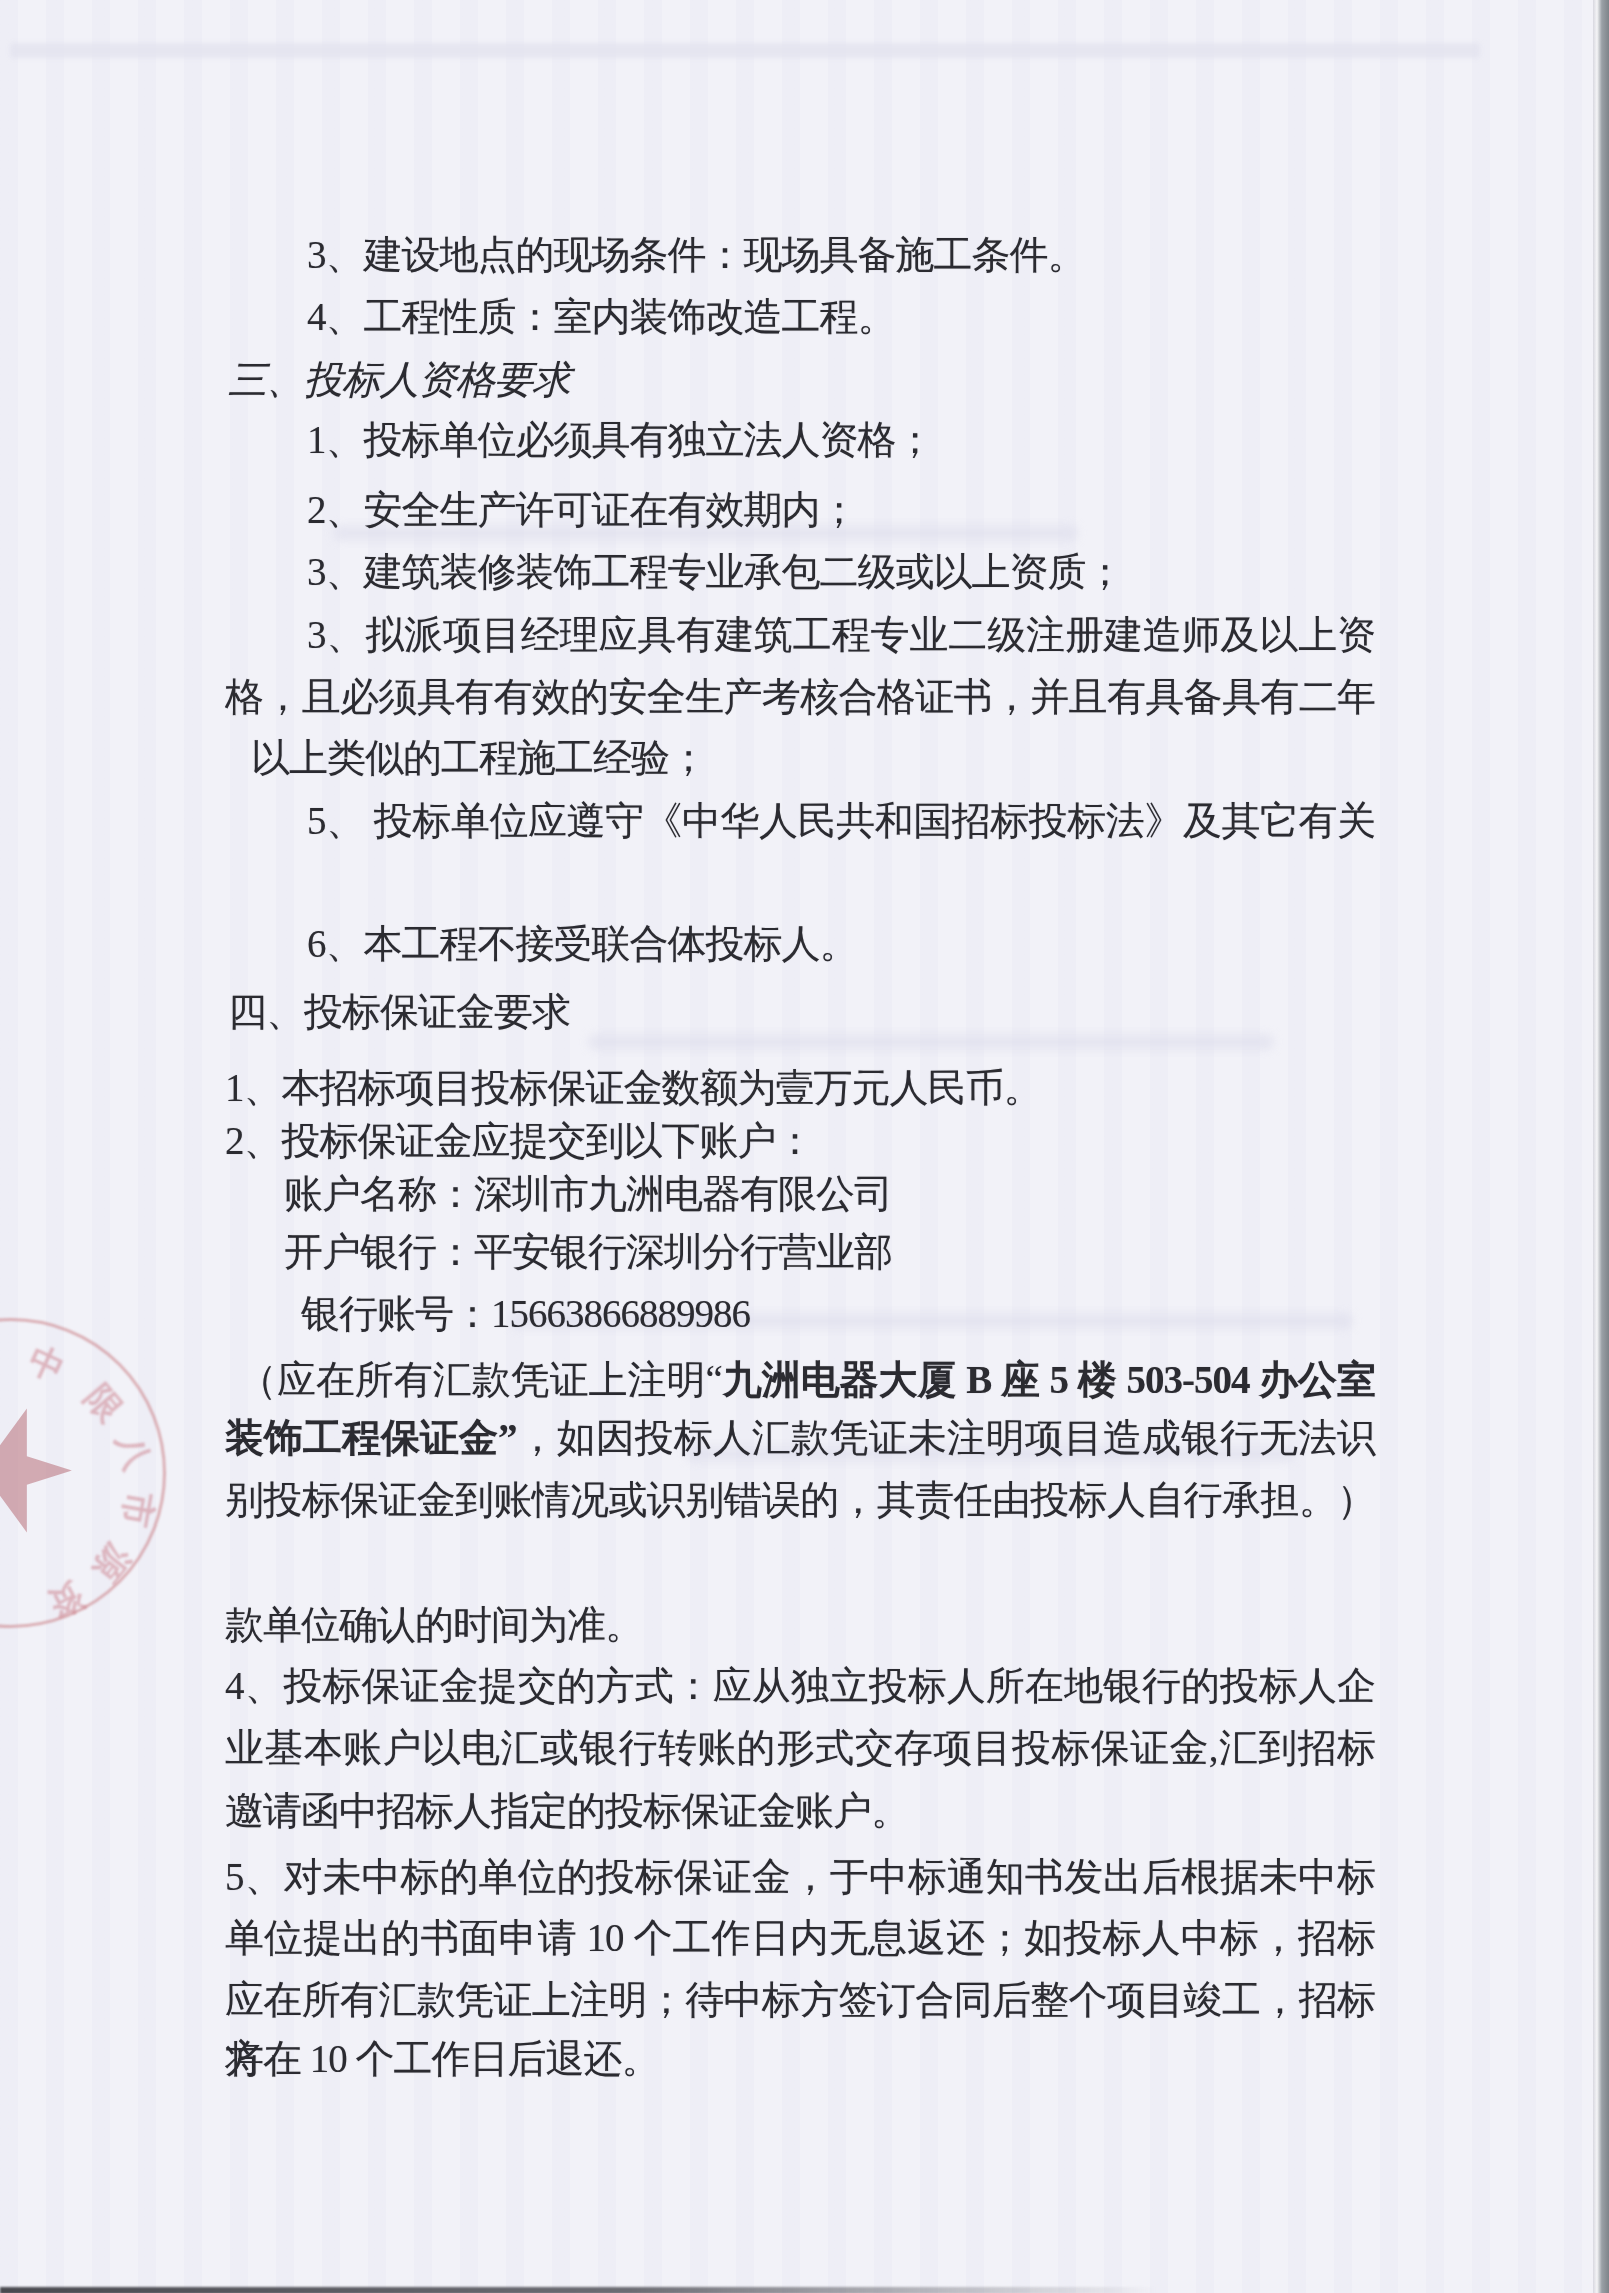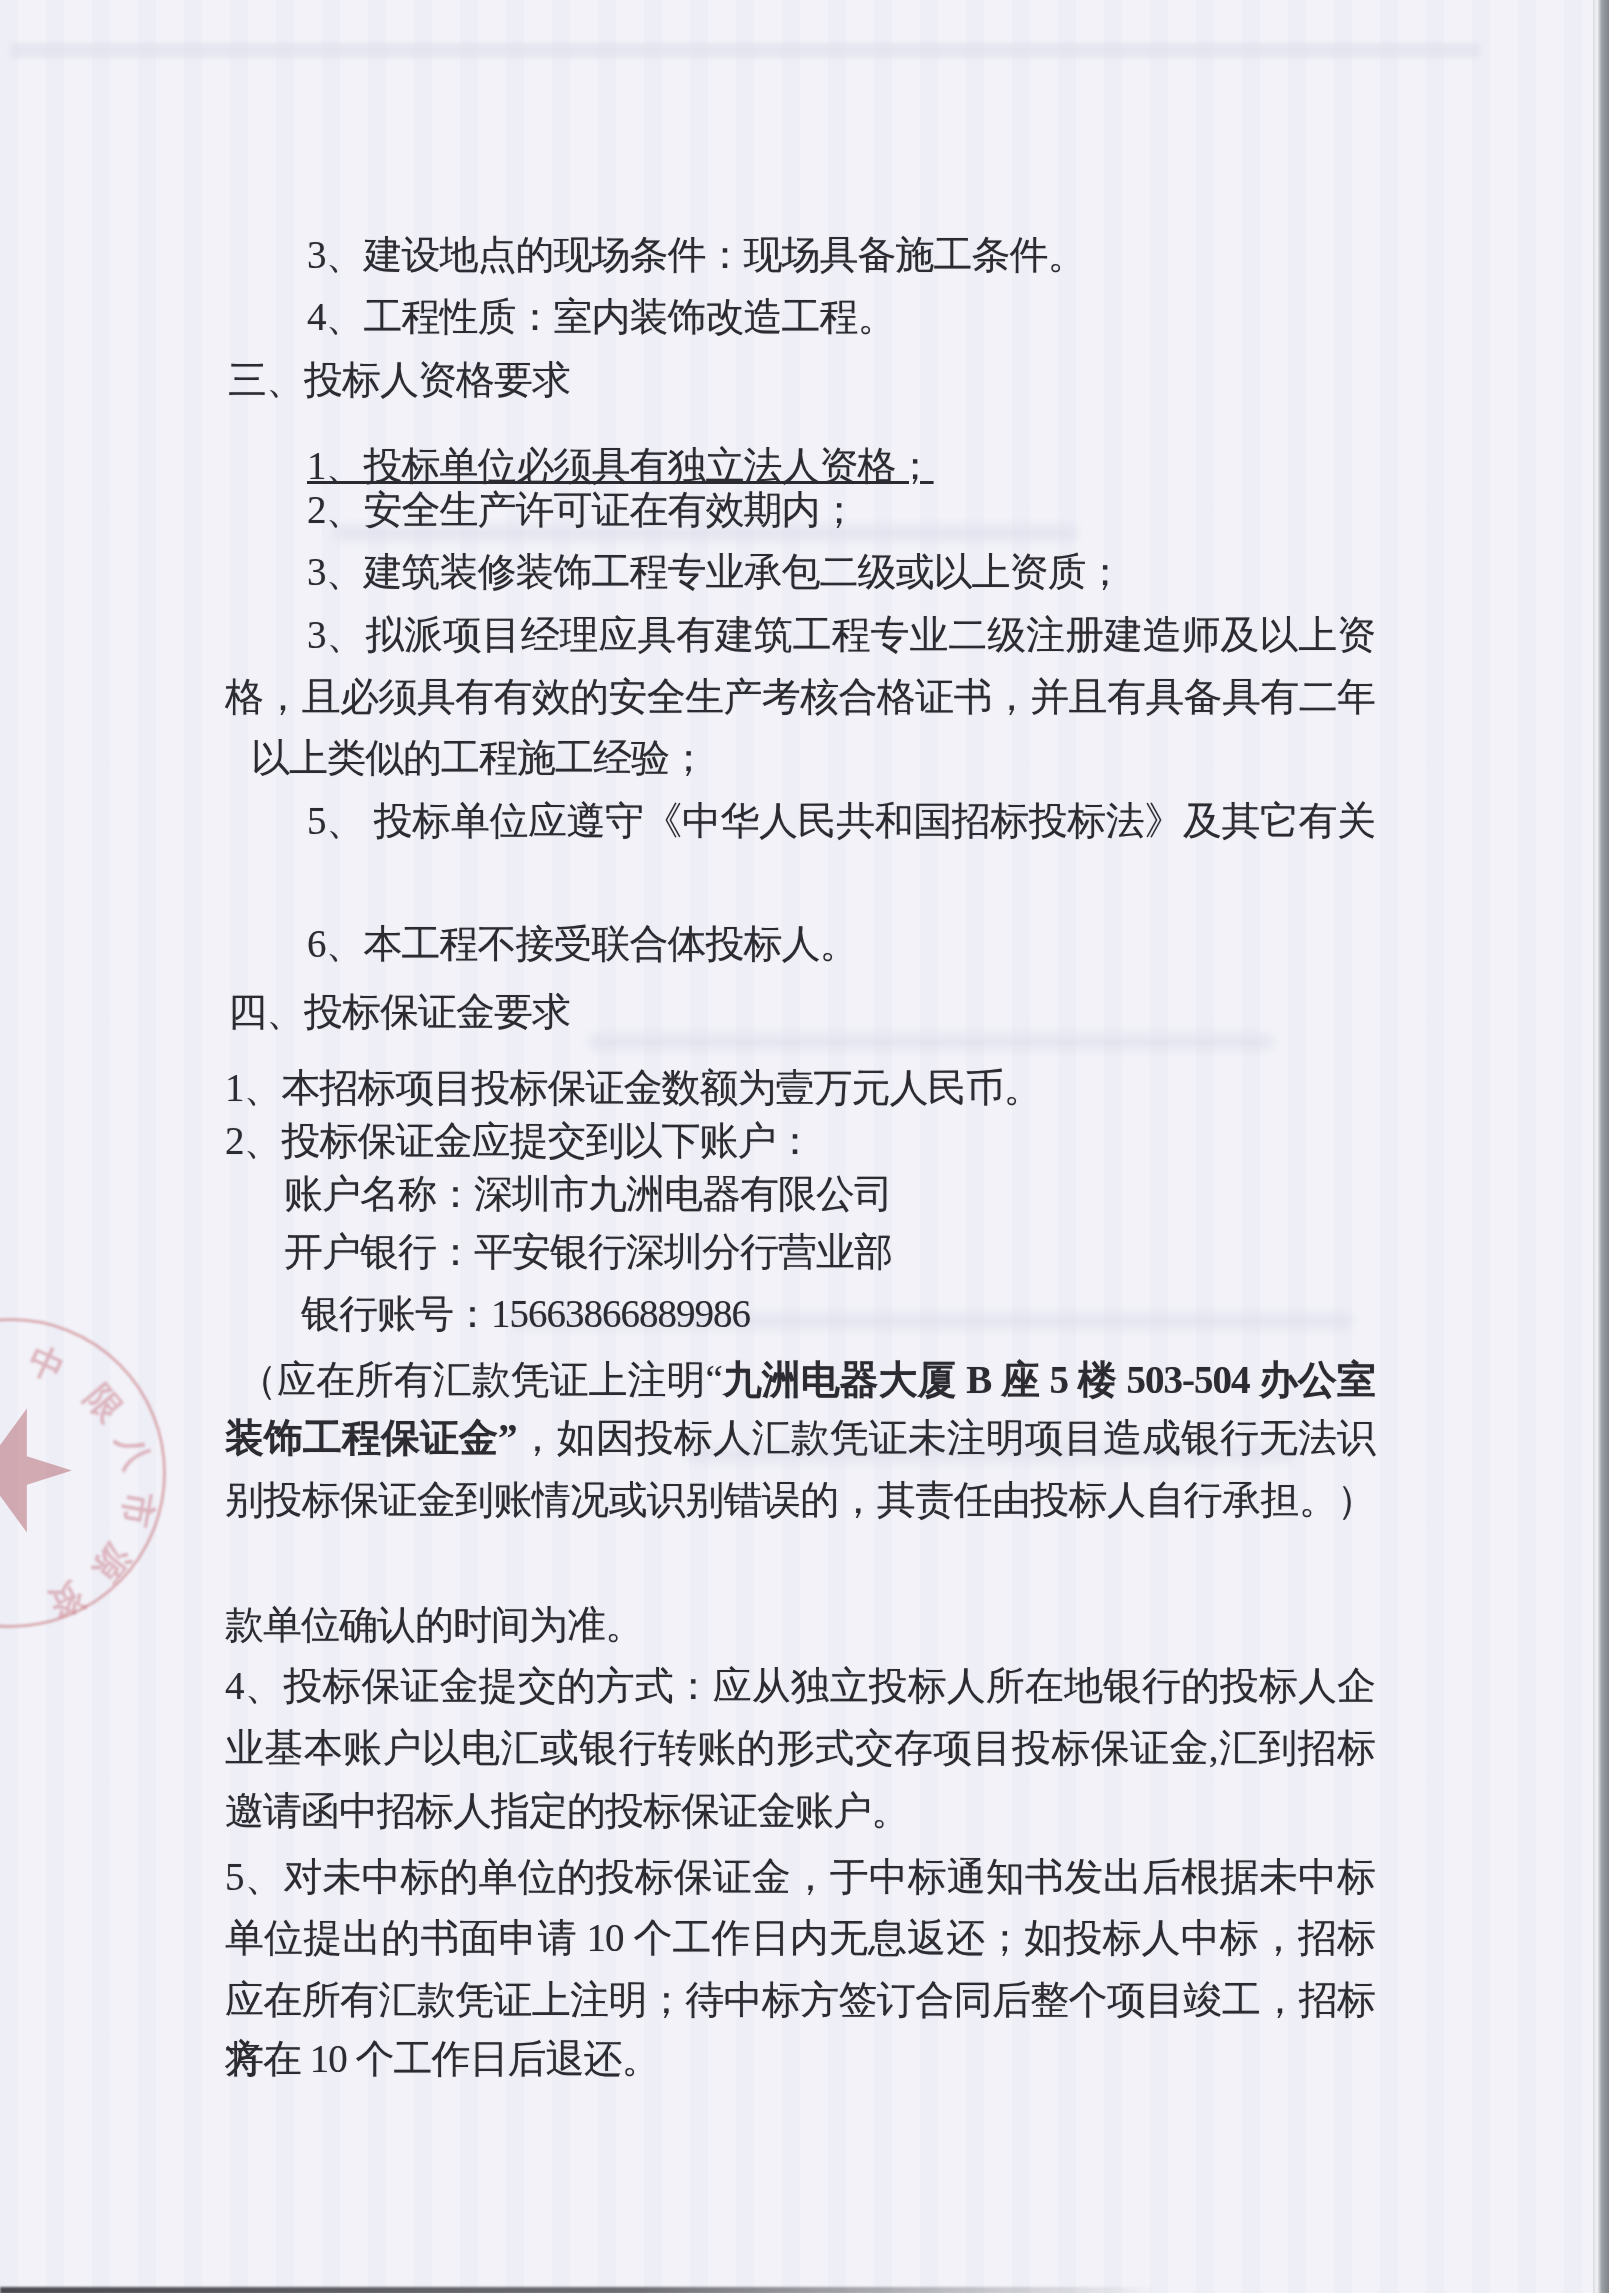--- a/index.html
+++ b/index.html
@@ -94,22 +94,22 @@
         <div class="seal-char" style="left: 116px; top: 1429px; transform: rotate(74deg);">八</div>
         <div class="seal-char" style="left: 120px; top: 1486px; transform: rotate(100deg);">市</div>
         <div class="seal-char" style="left: 94px; top: 1539px; transform: rotate(128deg);">源</div>
         <div class="seal-char" style="left: 49px; top: 1576px; transform: rotate(152deg);">资</div>
       </div>
   </div>
 
   <div class="doc-text" id="docText">
       <div class="line" style="left: 307px; top: 225px; color: rgb(43, 43, 49);"><span>3、建设地点的现场条件：现场具备施工条件。</span></div>
       <div class="line" style="left: 307px; top: 287px; color: rgb(43, 43, 49);"><span>4、工程性质：室内装饰改造工程。</span></div>
-      <div class="line" style="left: 228px; top: 350px; color: rgb(43, 43, 49);"><span>三、投标人资格要求</span></div>
-      <div class="line" style="left: 307px; top: 436px; color: rgb(43, 43, 49); text-decoration: underline;"><span>1、投标单位必须具有独立法人资格；</span></div>
+      <div class="line" style="left: 228px; top: 350px; color: rgb(43, 43, 49); font-style: italic;"><span>三、投标人资格要求</span></div>
+      <div class="line" style="left: 307px; top: 410px; color: rgb(43, 43, 49);"><span>1、投标单位必须具有独立法人资格；</span></div>
       <div class="line" style="left: 307px; top: 480px; color: rgb(43, 43, 49);"><span>2、安全生产许可证在有效期内；</span></div>
       <div class="line" style="left: 307px; top: 542px; color: rgb(43, 43, 49);"><span>3、建筑装修装饰工程专业承包二级或以上资质；</span></div>
       <div class="line just" style="left: 307px; top: 605px; color: rgb(43, 43, 49); width: 1068px;"><span>3、拟派项目经理应具有建筑工程专业二级注册建造师及以上资</span></div>
       <div class="line just" style="left: 225px; top: 667px; color: rgb(43, 43, 49); width: 1150px;"><span>格，且必须具有有效的安全生产考核合格证书，并且有具备具有二年</span></div>
       <div class="line" style="left: 225px; top: 728px; color: rgb(43, 43, 49); margin-left: 26px;"><span>以上类似的工程施工经验；</span></div>
       <div class="line just" style="left: 307px; top: 791px; color: rgb(43, 43, 49); width: 1068px;"><span>5、 投标单位应遵守《中华人民共和国招标投标法》及其它有关</span></div>
       <div class="line" style="left: 307px; top: 914px; color: rgb(43, 43, 49);"><span>6、本工程不接受联合体投标人。</span></div>
       <div class="line" style="left: 228px; top: 982px; color: rgb(43, 43, 49);"><span>四、投标保证金要求</span></div>
       <div class="line" style="left: 225px; top: 1058px; color: rgb(43, 43, 49);"><span>1、本招标项目投标保证金数额为壹万元人民币。</span></div>
       <div class="line" style="left: 225px; top: 1111px; color: rgb(43, 43, 49);"><span>2、投标保证金应提交到以下账户：</span></div>

